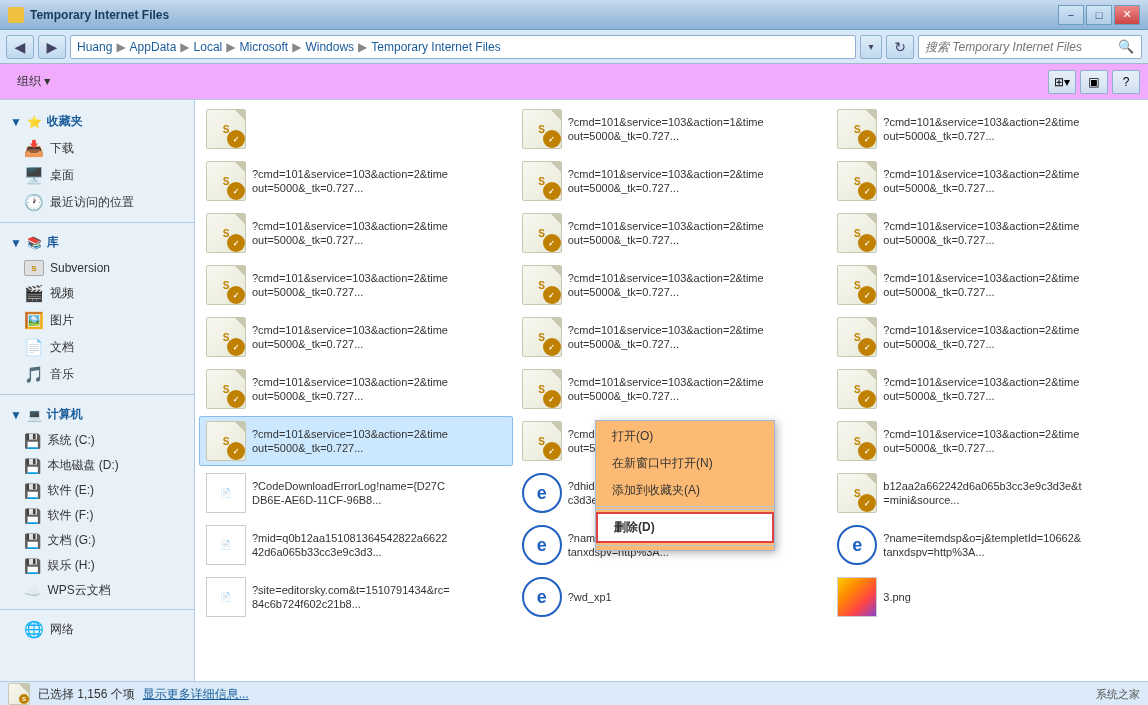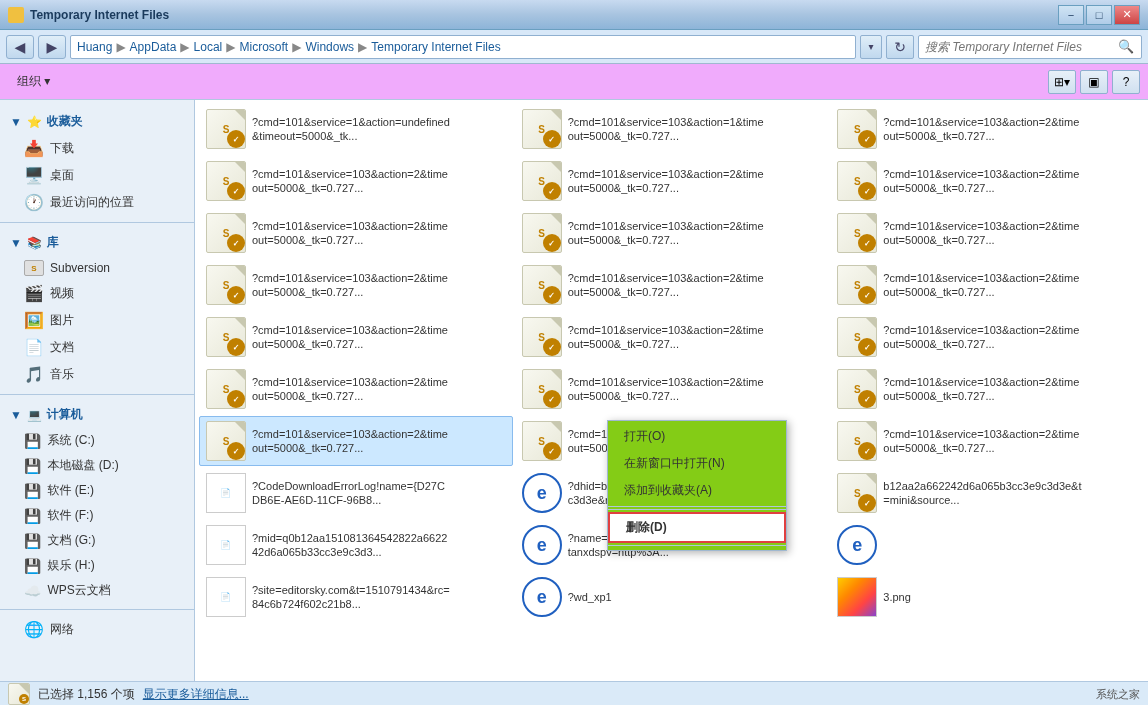--- a/index.html
+++ b/index.html
@@ -198,26 +198,25 @@
       font-size: 8px; font-weight: bold; color: white;
     }
     .file-text { font-size: 11px; color: #333; word-break: break-all; line-height: 1.3; max-width: 200px; }
     
     
     .context-menu {
       position: absolute;
       top: 320px;
       left: 400px;
       width: 180px;
-      background: #84cc16;
+      background: #fdba74;
       border: 1px solid #a0b8d0;
       box-shadow: 2px 2px 8px rgba(0,0,0,0.3);
       z-index: 1000;
       padding: 2px 0;
-      margin-left: 12px;
     }
     .context-menu-item {
       padding: 5px 16px;
       font-size: 12px;
       color: #333;
       cursor: pointer;
       display: flex; align-items: center;
     }
     .context-menu-item.active { 
       background: white;
@@ -395,21 +394,20 @@
     </div>
   </div>
 
   <div class="file-grid-container">
     <div class="file-grid" id="file-grid">
     <div class="file-item">
           <div class="svn-file-icon">
         <div style="font-size:10px;font-weight:bold;color:#c08000;z-index:1;">S</div>
         <div class="svn-badge">✓</div>
       </div>
-          <span class="file-text">?cmd=101&amp;service=1&amp;action=undefined&amp;timeout=5000&amp;_tk...</span>
         </div>
         <div class="file-item">
           <div class="svn-file-icon">
         <div style="font-size:10px;font-weight:bold;color:#c08000;z-index:1;">S</div>
         <div class="svn-badge">✓</div>
       </div>
           <span class="file-text">?cmd=101&amp;service=103&amp;action=1&amp;timeout=5000&amp;_tk=0.727...</span>
         </div>
         <div class="file-item">
           <div class="svn-file-icon">
@@ -562,20 +560,21 @@
         <div class="file-item">
           <div style="width:40px;height:40px;background:white;border:1px solid #ccc;display:flex;align-items:center;justify-content:center;font-size:9px;color:#333;flex-shrink:0;padding:2px;">📄</div>
           <span class="file-text">?mid=q0b12aa151081364542822a662242d6a065b33cc3e9c3d3...</span>
         </div>
         <div class="file-item">
           <div style="width:40px;height:40px;border-radius:50%;border:2px solid #2060c0;background:white;display:flex;align-items:center;justify-content:center;font-size:18px;color:#2060c0;font-weight:bold;flex-shrink:0;">e</div>
           <span class="file-text">?name=itemdsp&amp;o=j&amp;templetId=10660&amp;tanxdspv=http%3A...</span>
         </div>
         <div class="file-item">
           <div style="width:40px;height:40px;border-radius:50%;border:2px solid #2060c0;background:white;display:flex;align-items:center;justify-content:center;font-size:18px;color:#2060c0;font-weight:bold;flex-shrink:0;">e</div>
+          <span class="file-text">?name=itemdsp&amp;o=j&amp;templetId=10662&amp;tanxdspv=http%3A...</span>
         </div>
         <div class="file-item">
           <div style="width:40px;height:40px;background:white;border:1px solid #ccc;display:flex;align-items:center;justify-content:center;font-size:9px;color:#333;flex-shrink:0;padding:2px;">📄</div>
           <span class="file-text">?site=editorsky.com&amp;t=1510791434&amp;rc=84c6b724f602c21b8...</span>
         </div>
         <div class="file-item">
           <div style="width:40px;height:40px;border-radius:50%;border:2px solid #2060c0;background:white;display:flex;align-items:center;justify-content:center;font-size:18px;color:#2060c0;font-weight:bold;flex-shrink:0;">e</div>
           <span class="file-text">?wd_xp1</span>
         </div>
         <div class="file-item">

